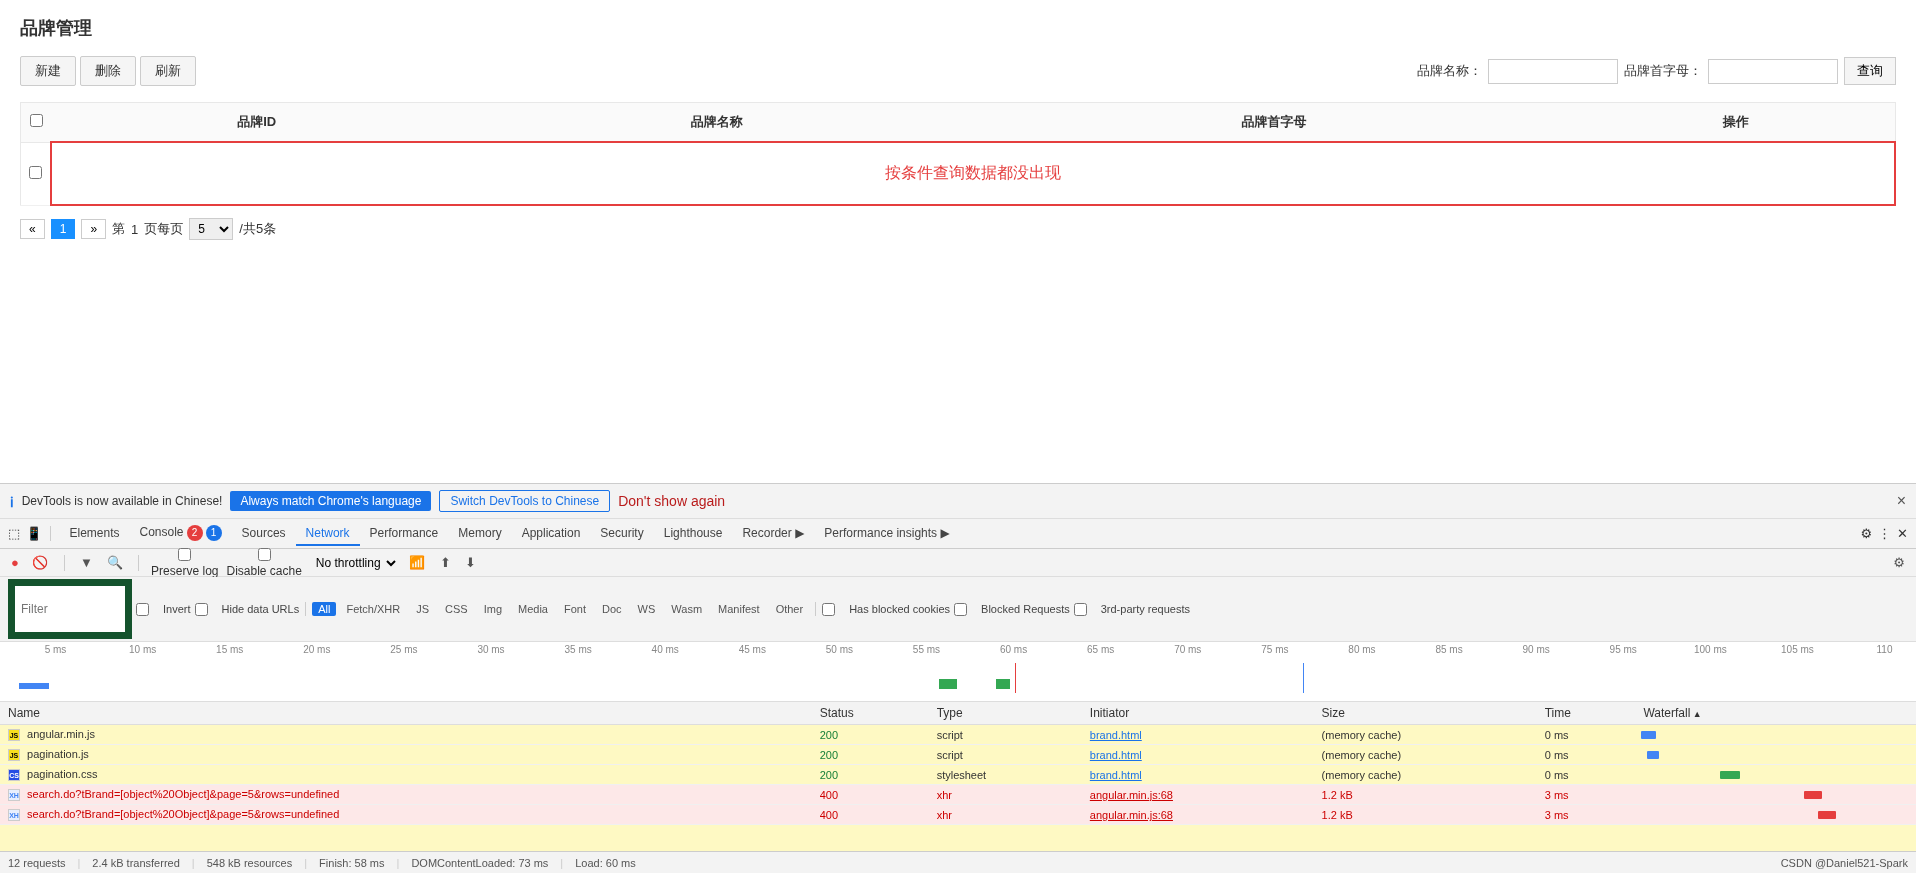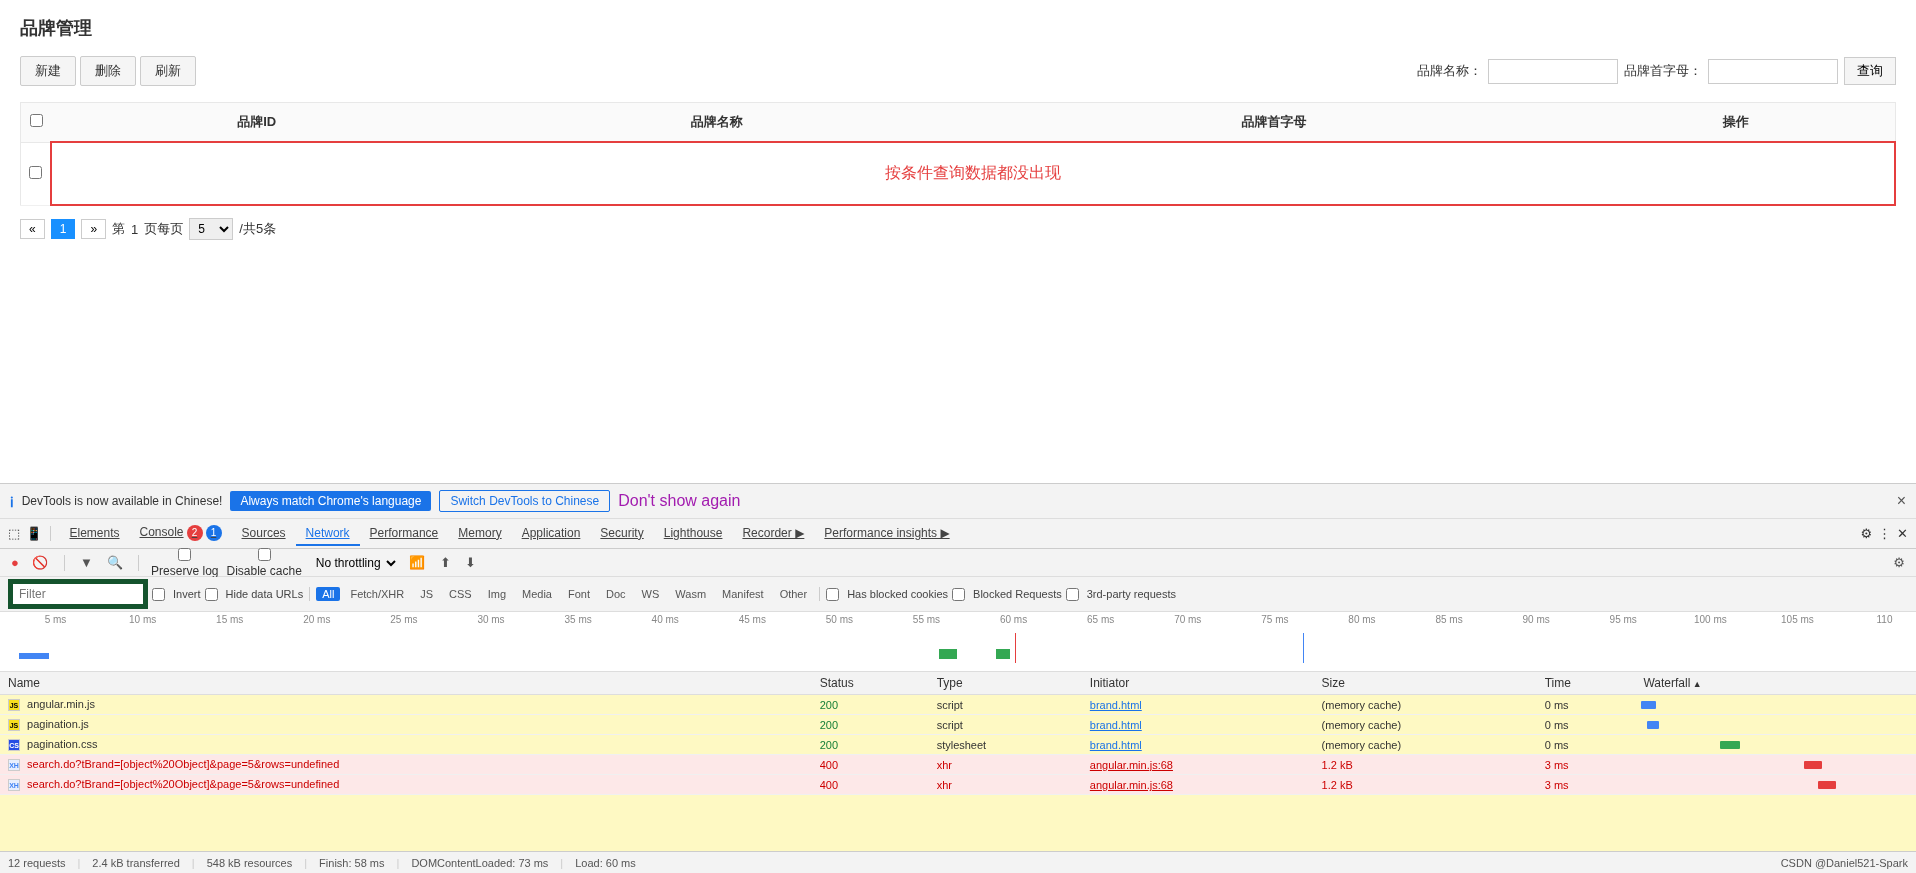--- a/index.html
+++ b/index.html
@@ -141,23 +141,23 @@
     .notif-btn-outline {
       background: transparent;
       color: #1a73e8;
       border: 1px solid #1a73e8;
       padding: 3px 10px;
       font-size: 12px;
       cursor: pointer;
       border-radius: 2px;
     }
     .notif-dismiss {
-      color: #a21caf;
-      cursor: pointer;
-      font-size: 16px;
+      color: #b91c1c;
+      cursor: pointer;
+      font-size: 14px;
     }
     .notif-close {
       margin-left: auto;
       cursor: pointer;
       font-size: 16px;
       color: #555;
     }
 
     
     .devtools-tabs {
@@ -177,21 +177,20 @@
       border-right: 1px solid #ccc;
       align-items: center;
     }
     .devtools-tab {
       padding: 4px 10px;
       font-size: 12px;
       cursor: pointer;
       color: #444;
       border-bottom: 2px solid transparent;
       white-space: nowrap;
-      text-decoration: underline;
     }
     .devtools-tab.active {
       color: #1a73e8;
       border-bottom: 2px solid #1a73e8;
     }
     .devtools-tab-right {
       margin-left: auto;
       display: flex;
       align-items: center;
       gap: 6px;
@@ -256,43 +255,43 @@
       align-items: center;
       background: #f3f3f3;
       border-bottom: 1px solid #ddd;
       padding: 2px 8px;
       gap: 4px;
       flex-wrap: wrap;
       min-height: 24px;
     }
     .filter-input {
       background: #fff;
-      border: 5px solid #14532d;
-      padding: 3px 6px;
-      font-size: 12px;
-      width: 140px;
+      border: 7px solid #14532d;
+      padding: 16px 6px;
+      font-size: 12px;
+      width: 124px;
     }
     .filter-type-btn {
       padding: 1px 6px;
       font-size: 11px;
       cursor: pointer;
       border: none;
       background: none;
       color: #555;
     }
     .filter-type-btn.active {
       background: #1a73e8;
       color: #fff;
       border-radius: 2px;
     }
     .filter-sep { width: 1px; height: 14px; background: #ccc; margin: 0 2px; }
     .filter-check-label {
       display: flex;
       align-items: center;
-      gap: 8px;
+      gap: 14px;
       font-size: 11px;
       cursor: pointer;
       color: #444;
       white-space: nowrap;
     }
 
     
     .timeline-bar {
       background: #fff;
       border-bottom: 1px solid #ddd;

